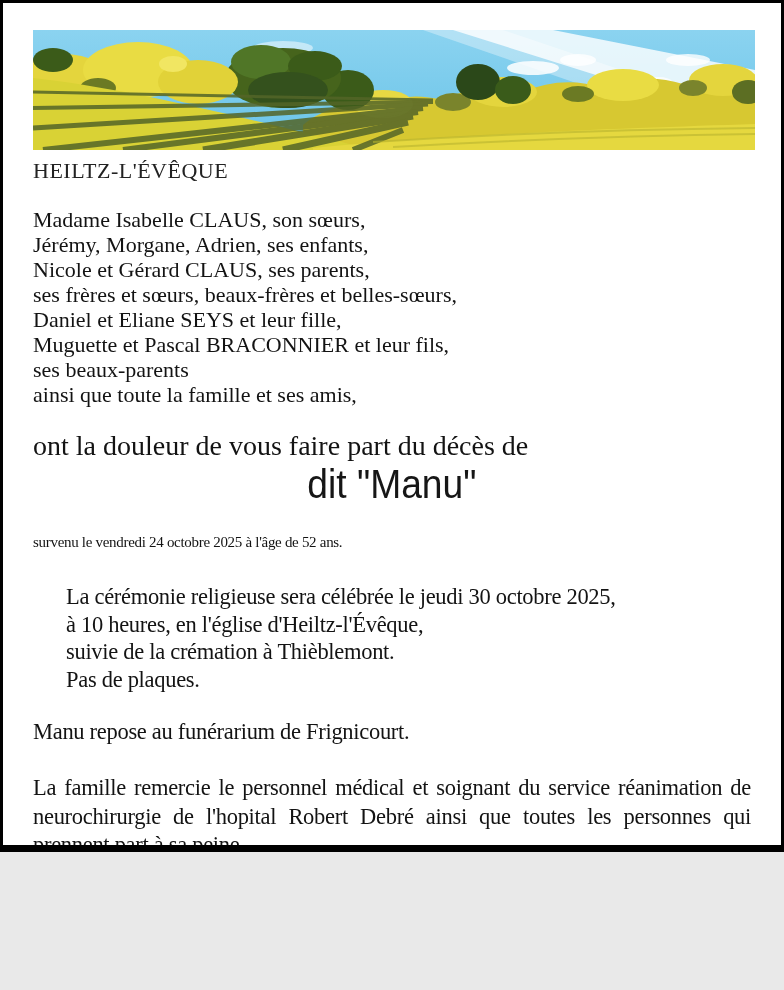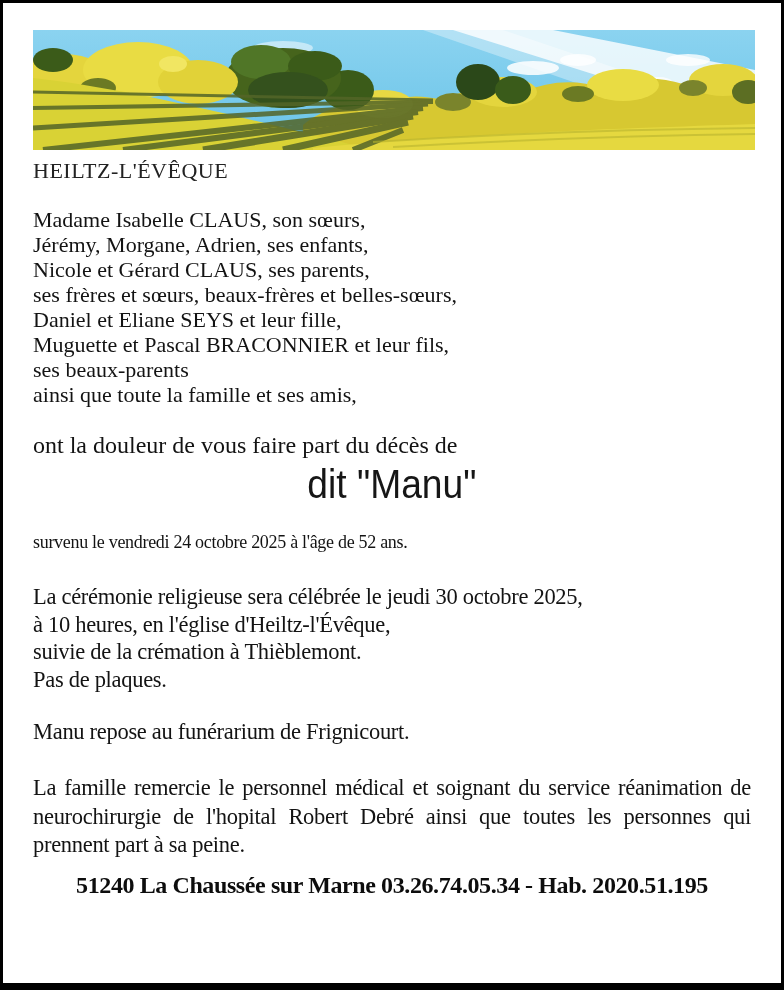--- a/index.html
+++ b/index.html
@@ -1,18 +1,18 @@
 <!DOCTYPE html>
 <html><head>
 <meta charset="utf-8">
 <style>
   html,body{margin:0;padding:0;background:#e9e9e9;}
   .page{
     position:relative;
-    width:784px;height:990px;
+    width:784px;height:852px;
     margin:0 auto;
     background:#ffffff;
     border:3px solid #000;
     border-bottom-width:7px;
     box-sizing:border-box;
     overflow:hidden;
     font-family:"Liberation Serif", serif;
     color:#131313;
   }
   .inner{padding:0 30px;}
@@ -29,21 +29,21 @@
     color:#222;
   }
   .family p{
     margin:0;
     font-size:22px;
     line-height:25px;
   }
   .family{margin-top:23px;}
   .intro{
     margin-top:26px;
-    font-size:24px;
+    font-size:28px;
     line-height:25px;
   }
   .deceased-wrap{
     margin-top:8px;
     text-align:center;
     line-height:60px;
     white-space:nowrap;
   }
   .deceased{
     display:inline-block;
@@ -65,24 +65,24 @@
     display:inline-block;
     font-family:"Liberation Sans", sans-serif;
     font-size:40px;
     transform:scaleX(0.93);
     transform-origin:center;
     color:#161616;
   }
   .narrow{letter-spacing:-0.3px;}
   .death-line{
     margin-top:13px;
-    font-size:18px;
+    font-size:15px;
     line-height:26px;
   }
-  .ceremony{margin-top:28px;}
+  .ceremony{margin-top:28px;margin-left:33px;}
   .ceremony p{
     margin:0;
     font-size:22.5px;
     line-height:27.5px;
   }
   .repose{
     margin-top:26px;
     font-size:22.5px;
   }
   .thanks{

